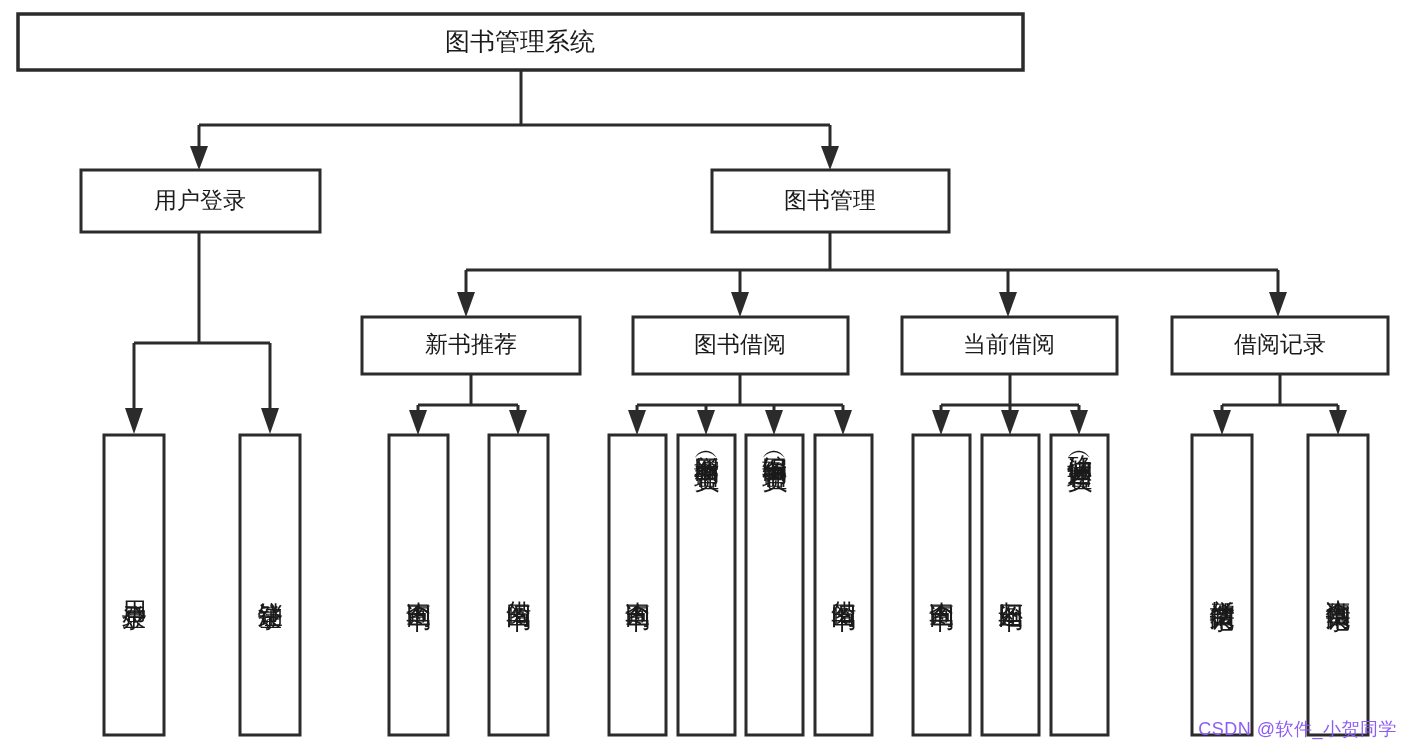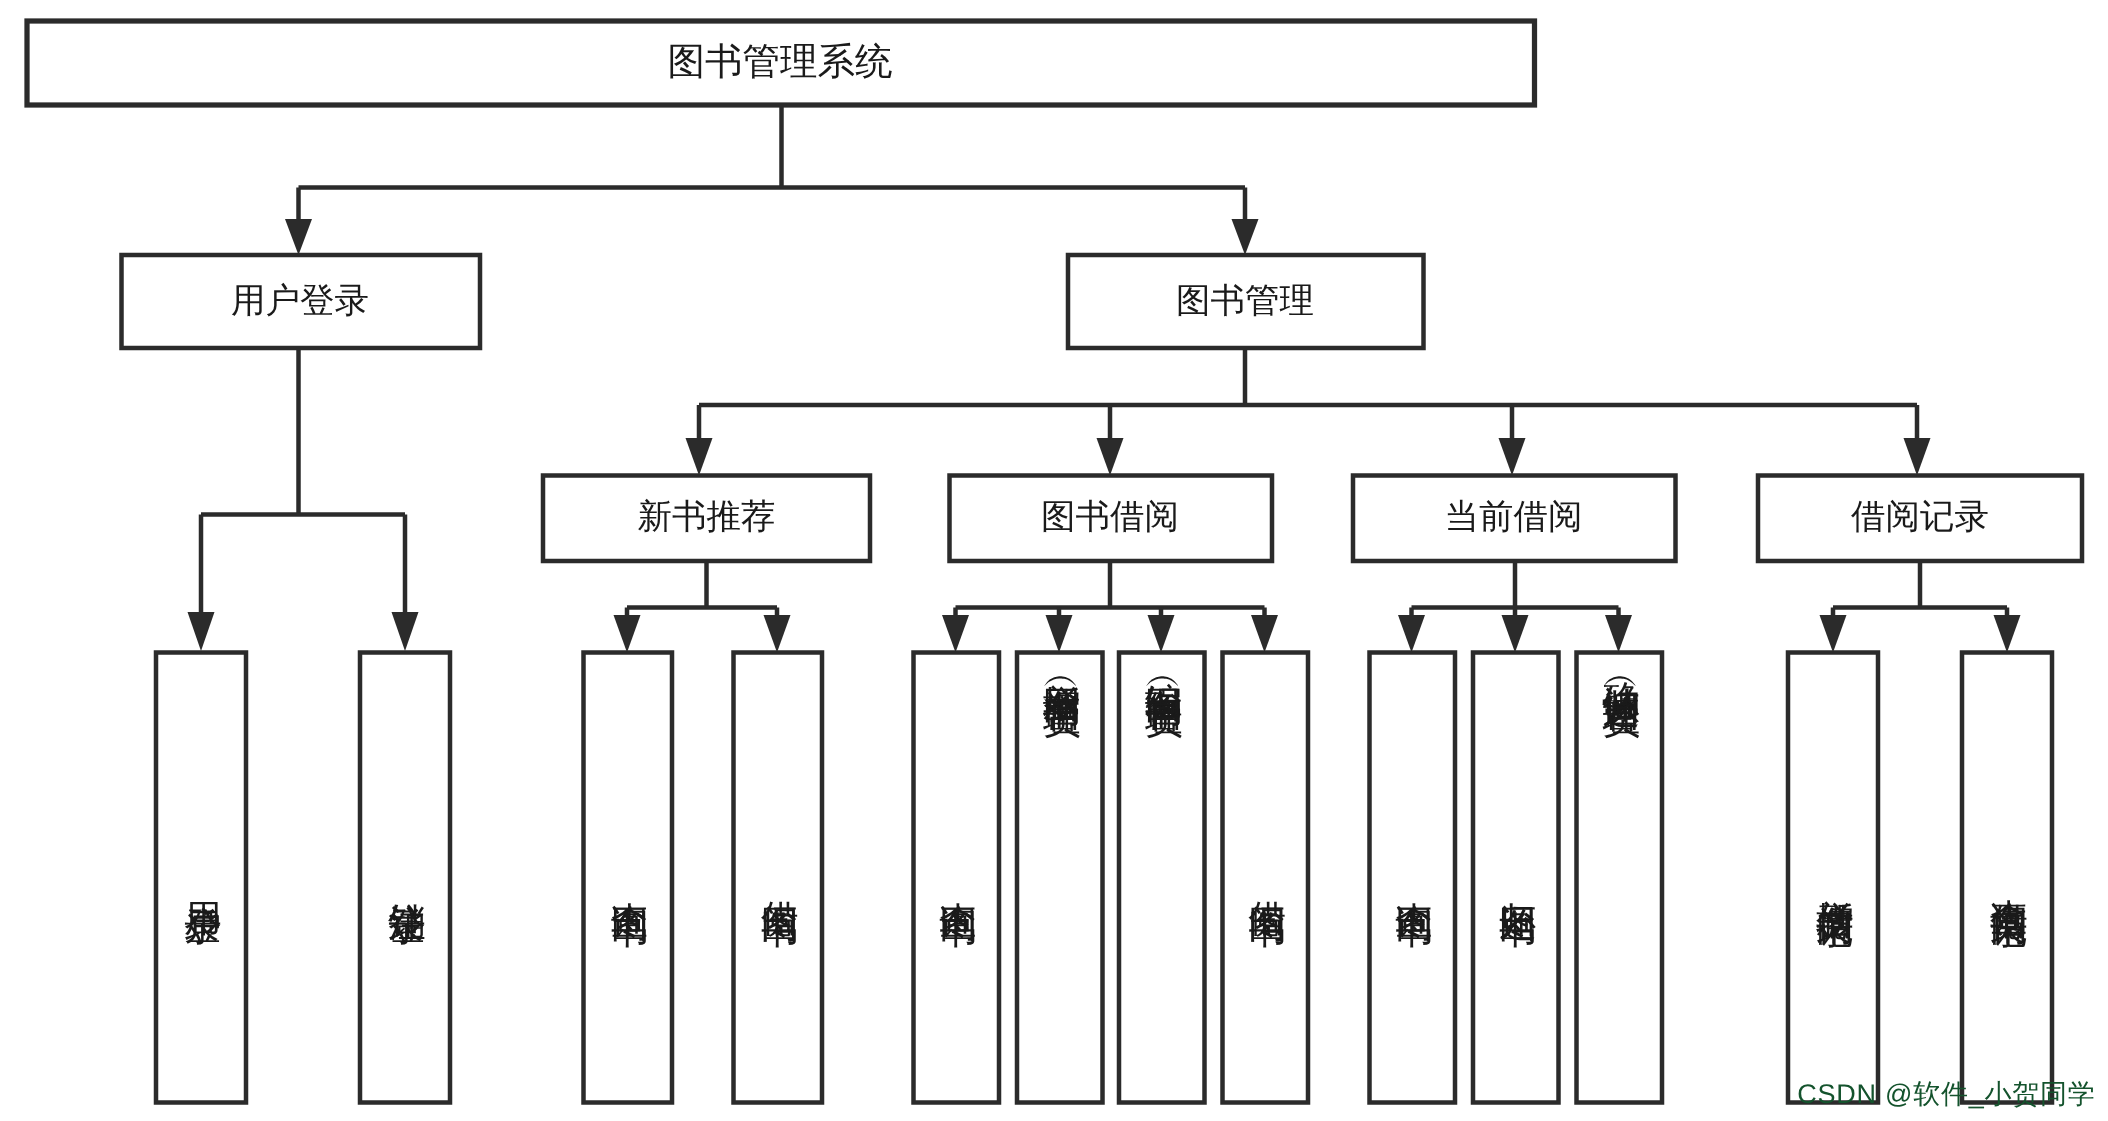--- a/index.html
+++ b/index.html
@@ -75,21 +75,21 @@
     color: #1a1a1a;
     white-space: nowrap;
     text-align: center;
   }
   .watermark {
     position: absolute;
     right: 8px;
     bottom: 6px;
     font-family: "Liberation Sans", "DejaVu Sans", sans-serif;
     font-size: 18px;
-    color: #14532d;
+    color: #8b5cf6;
     white-space: nowrap;
     letter-spacing: 0.5px;
   }
 </style>
 </head>
 <body>
 
 <div id="diagram-root">
 
   <svg class="tree" viewBox="0 0 1405 747" xmlns="http://www.w3.org/2000/svg">

